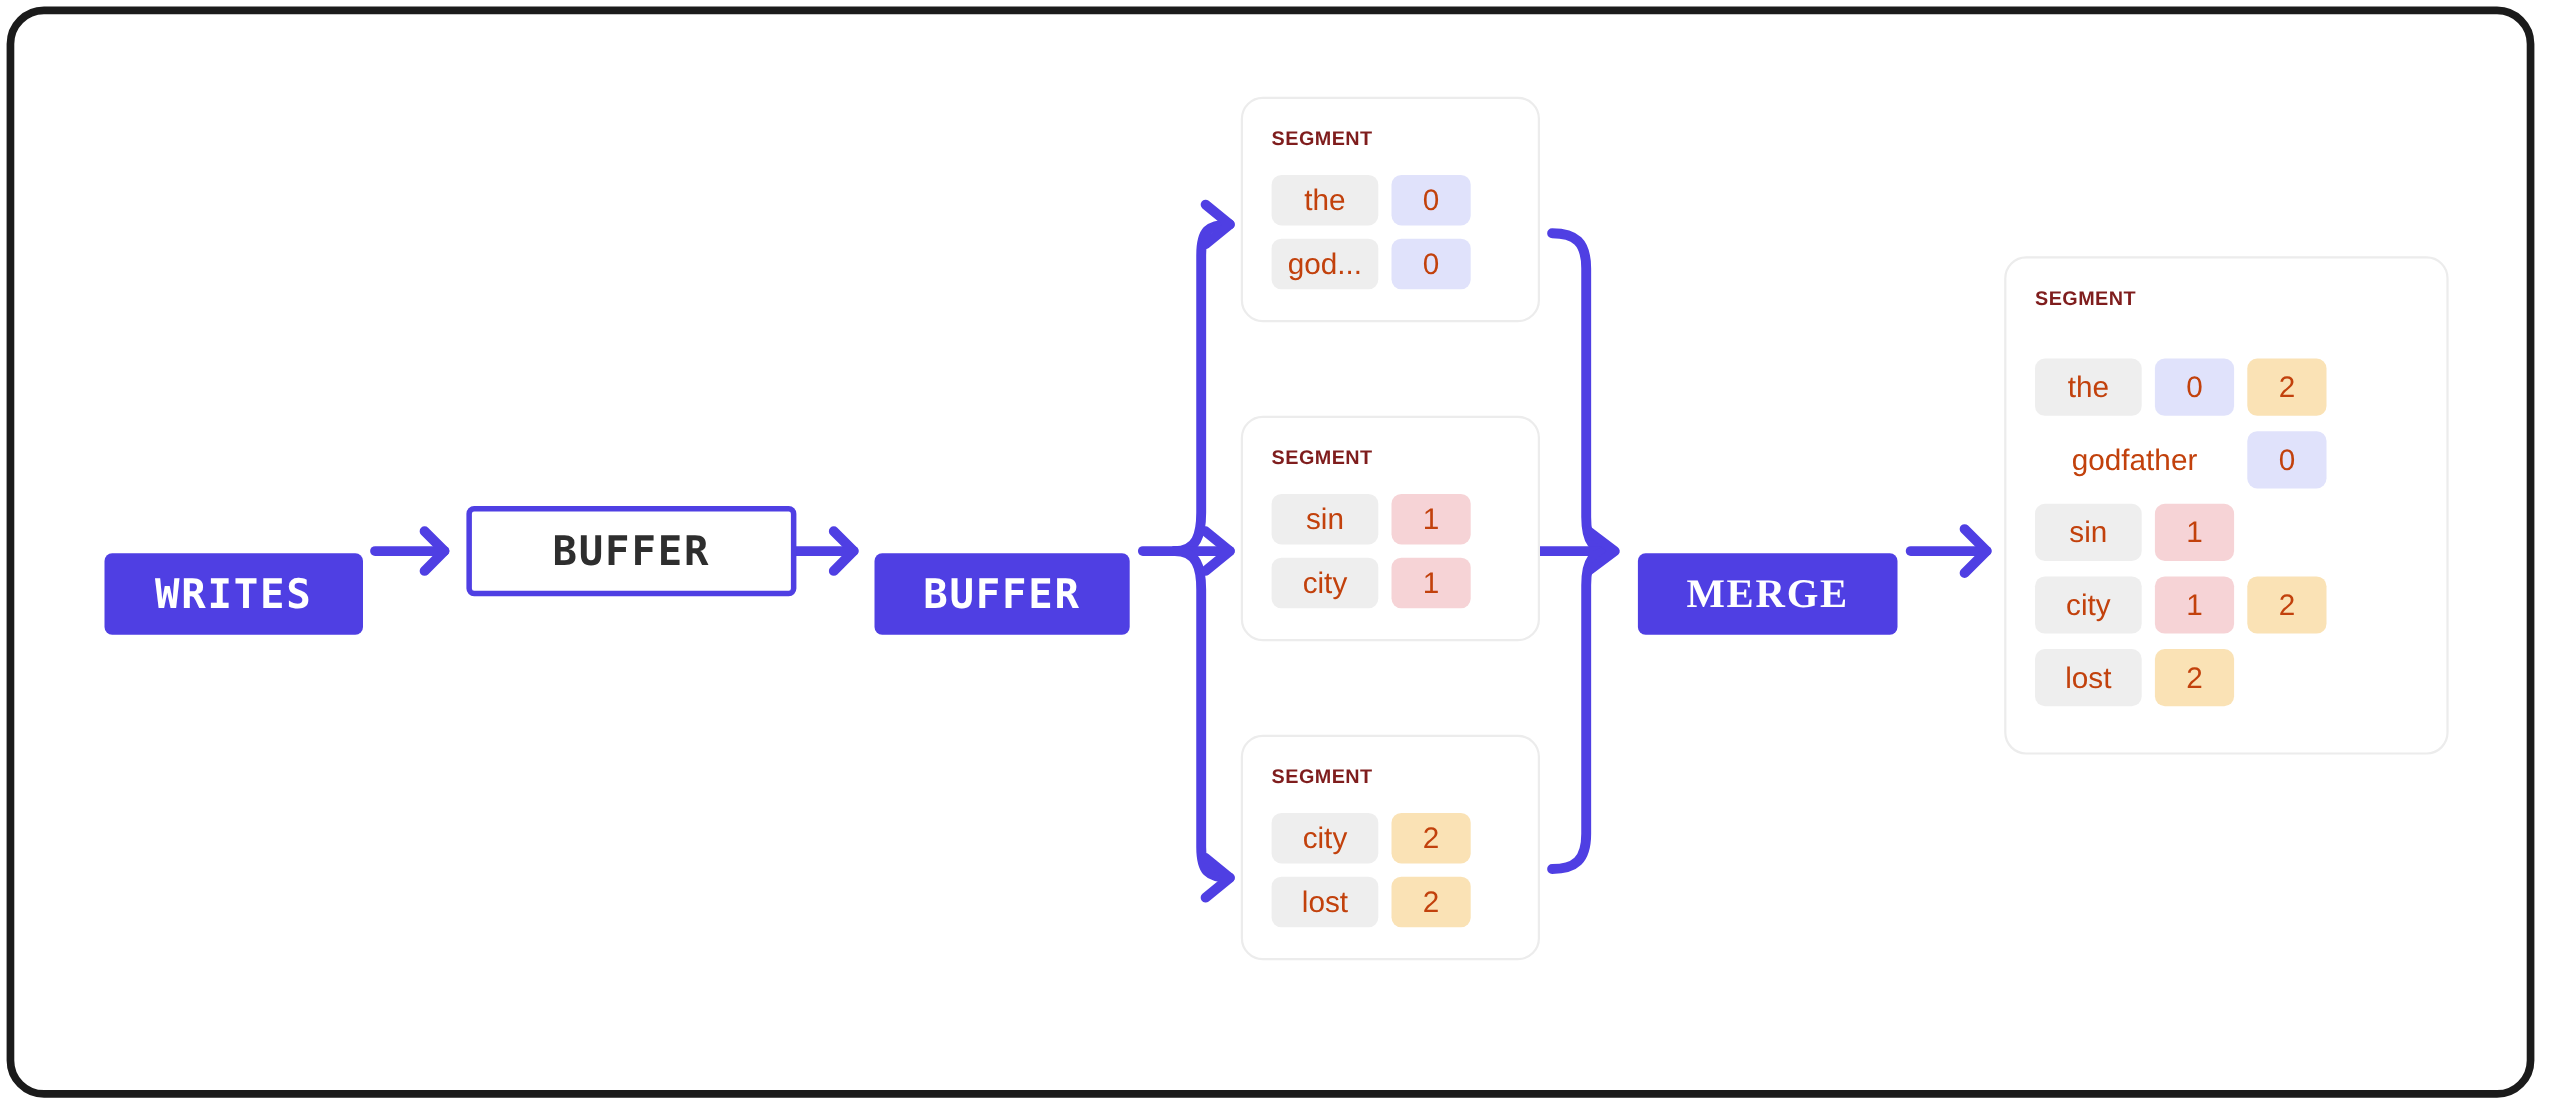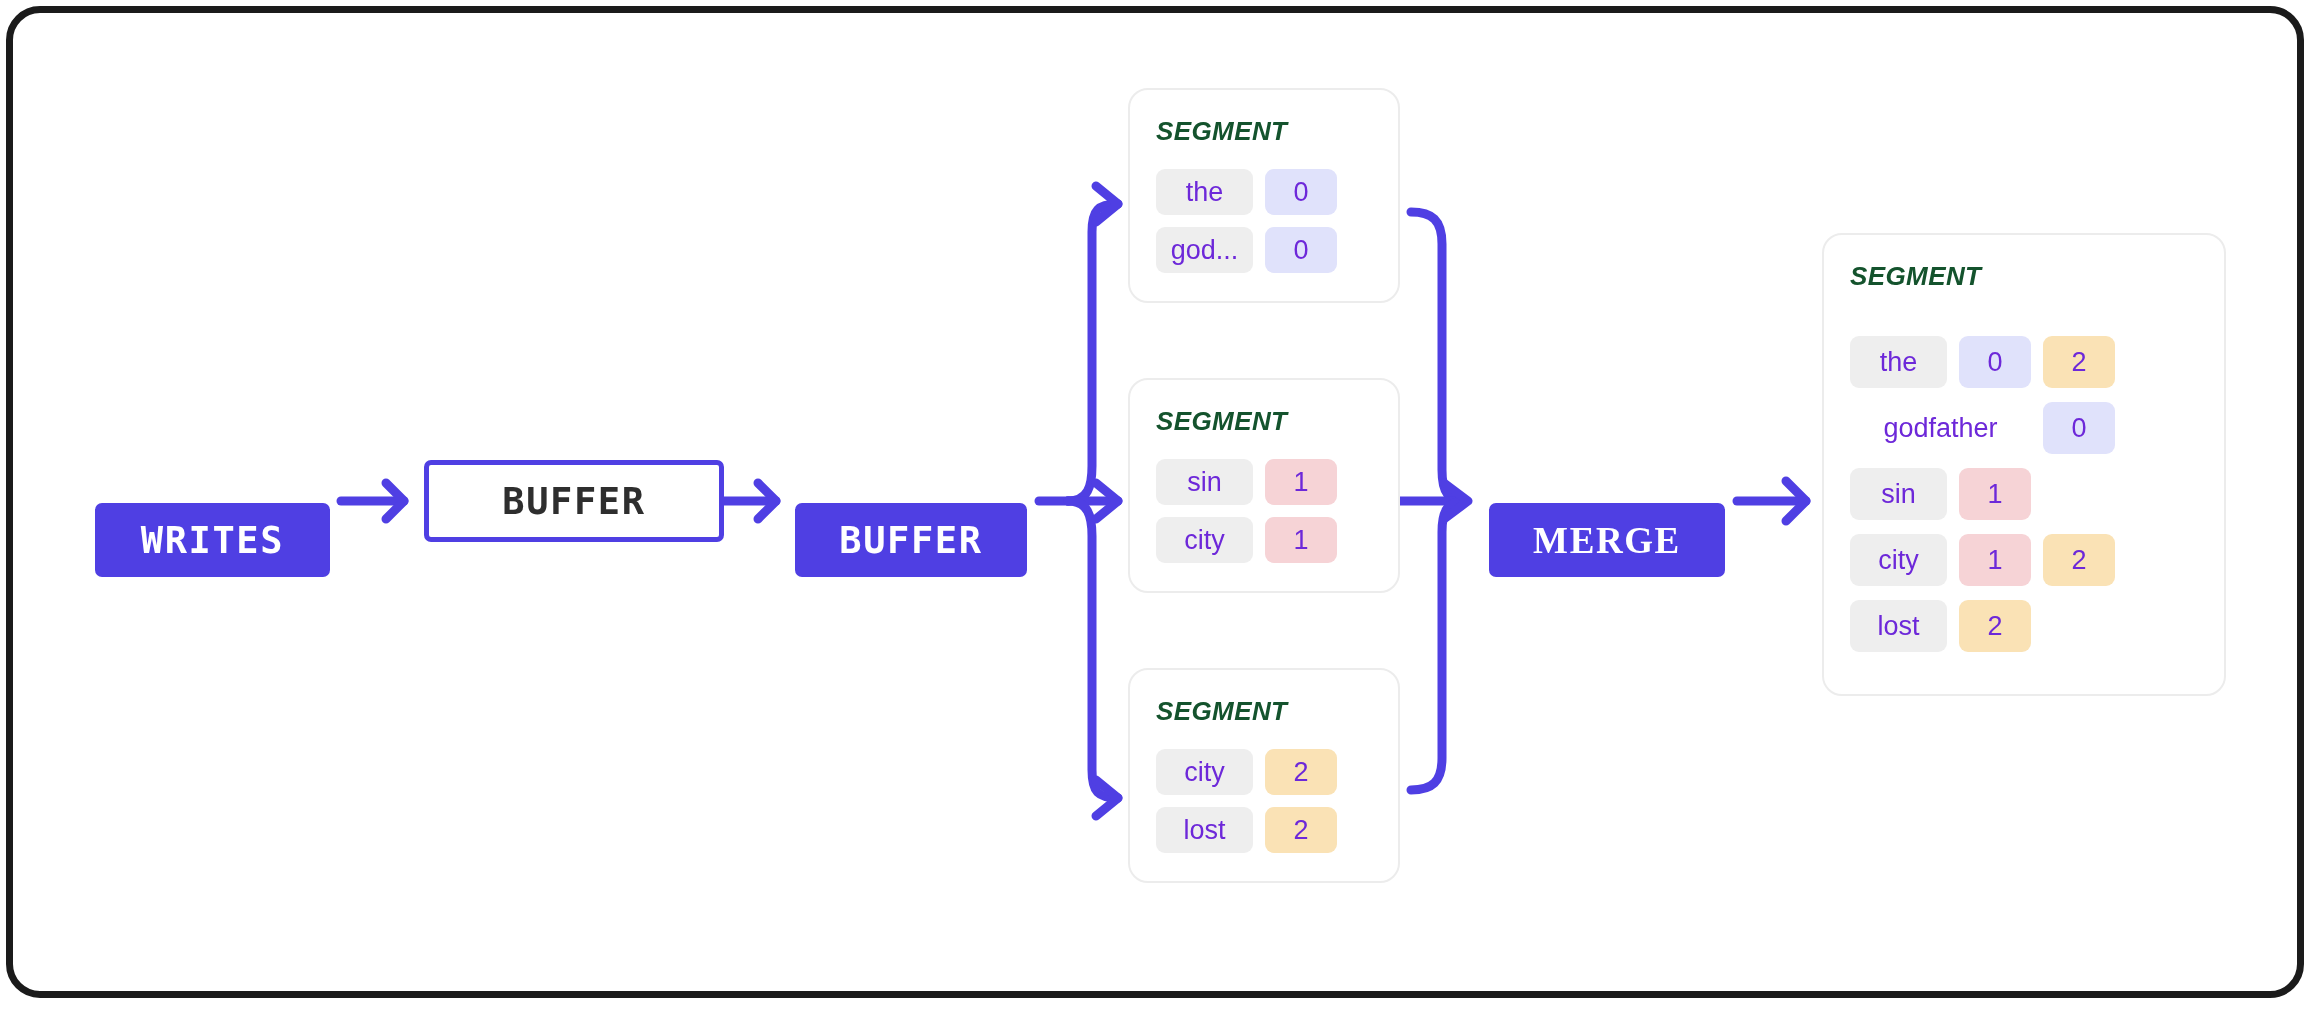--- a/index.html
+++ b/index.html
@@ -77,46 +77,45 @@
   .card {
     position: absolute;
     box-sizing: border-box;
     background: #ffffff;
     border: 2px solid #ececec;
     border-radius: 20px;
     padding: 26px 26px 28px 26px;
   }
   .card-title {
     font-family: "Liberation Sans", sans-serif;
-    font-size: 26px;
+    font-size: 18px;
     font-weight: 700;
-    color: #14532d;
+    color: #7f1d1d;
     letter-spacing: 0.4px;
     margin: 0 0 26px 0;
-    font-style: italic;
   }
   .card.small .card-title { margin-bottom: 22px; }
 
   .rows { display: flex; flex-direction: column; }
   .row {
     display: flex;
     align-items: center;
     margin-bottom: 12px;
   }
   .row:last-child { margin-bottom: 0; }
 
   .cell {
     box-sizing: border-box;
     display: flex;
     align-items: center;
     justify-content: center;
     border-radius: 9px;
     font-family: "Liberation Sans", sans-serif;
     font-size: 27px;
-    color: #6d28d9;
+    color: #c2410c;
     height: 46px;
     margin-right: 12px;
   }
   .cell:last-child { margin-right: 0; }
   .cell.key { background: #eeeeee; }
   .cell.v0  { background: #e0e2fb; }
   .cell.v1  { background: #f6d3d6; }
   .cell.v2  { background: #fae2b5; }
 
   

